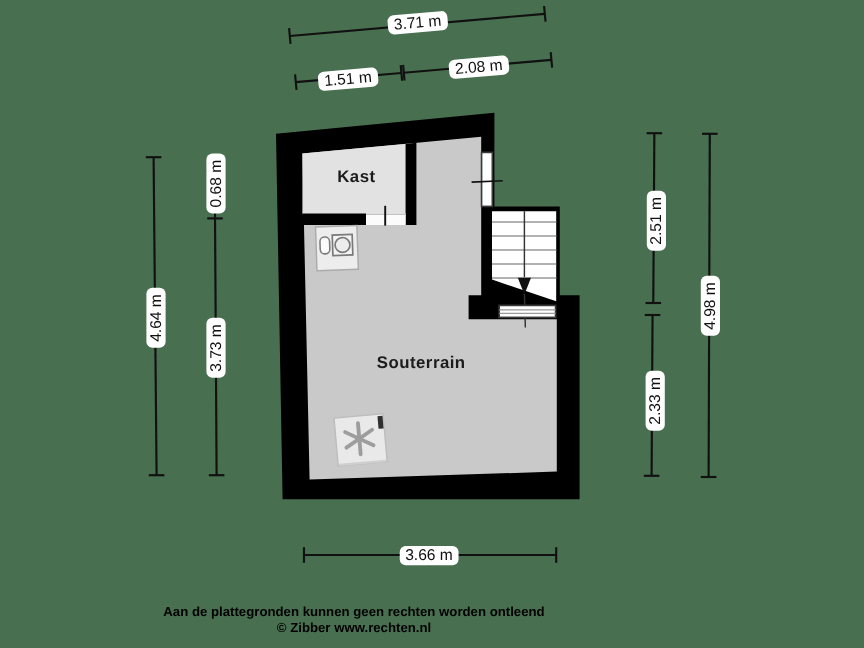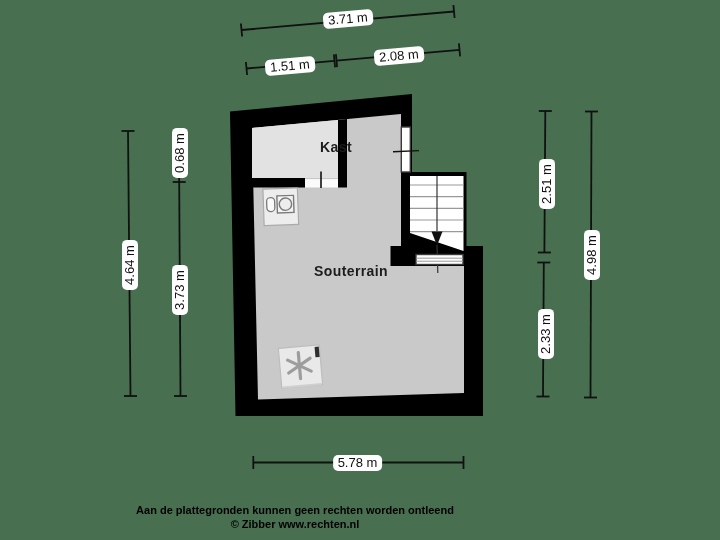--- a/index.html
+++ b/index.html
@@ -144,30 +144,30 @@
     <line x1="591.5" y1="111.5" x2="590.5" y2="397.5"></line>
     <line x1="585" y1="111.5" x2="598" y2="111.5"></line>
     <line x1="584" y1="397.5" x2="597" y2="397.5"></line>
 
     <line x1="253.3" y1="462.5" x2="463.5" y2="462.5"></line>
     <line x1="253.3" y1="456" x2="253.3" y2="469"></line>
     <line x1="463.5" y1="456" x2="463.5" y2="469"></line>
   </g>
 </svg>
 
-<div class="room-label" style="left:297px;top:146.5px;margin-left:39px;">Kast</div>
-<div class="room-label" style="left:351px;top:271px;">Souterrain</div>
+<div class="room-label" style="left:297px;top:146.5px;">Kast</div>
+<div class="room-label" style="left:351px;top:302px;">Souterrain</div>
 
 <div class="dim-label" style="left:347.5px;top:19px;transform:translate(-50%,-50%) rotate(-5deg);">3.71 m</div>
 <div class="dim-label" style="left:289.5px;top:65.5px;transform:translate(-50%,-50%) rotate(-5deg);">1.51 m</div>
 <div class="dim-label" style="left:399px;top:55.5px;transform:translate(-50%,-50%) rotate(-5deg);">2.08 m</div>
 <div class="dim-label" style="left:129.5px;top:265px;transform:translate(-50%,-50%) rotate(-90deg);">4.64 m</div>
 <div class="dim-label" style="left:179.5px;top:152.5px;transform:translate(-50%,-50%) rotate(-90deg);">0.68 m</div>
 <div class="dim-label" style="left:180px;top:290px;transform:translate(-50%,-50%) rotate(-90deg);">3.73 m</div>
 <div class="dim-label" style="left:547px;top:183.5px;transform:translate(-50%,-50%) rotate(-90deg);">2.51 m</div>
 <div class="dim-label" style="left:546px;top:333.5px;transform:translate(-50%,-50%) rotate(-90deg);">2.33 m</div>
 <div class="dim-label" style="left:591.5px;top:255px;transform:translate(-50%,-50%) rotate(-90deg);">4.98 m</div>
-<div class="dim-label" style="left:357.5px;top:462.5px;">5.78 m</div>
+<div class="dim-label" style="left:357.5px;top:462.5px;">3.66 m</div>
 
 <div class="footer">
   <div>Aan de plattegronden kunnen geen rechten worden ontleend</div>
   <div>© Zibber www.rechten.nl</div>
 </div>
 
 </body></html>

